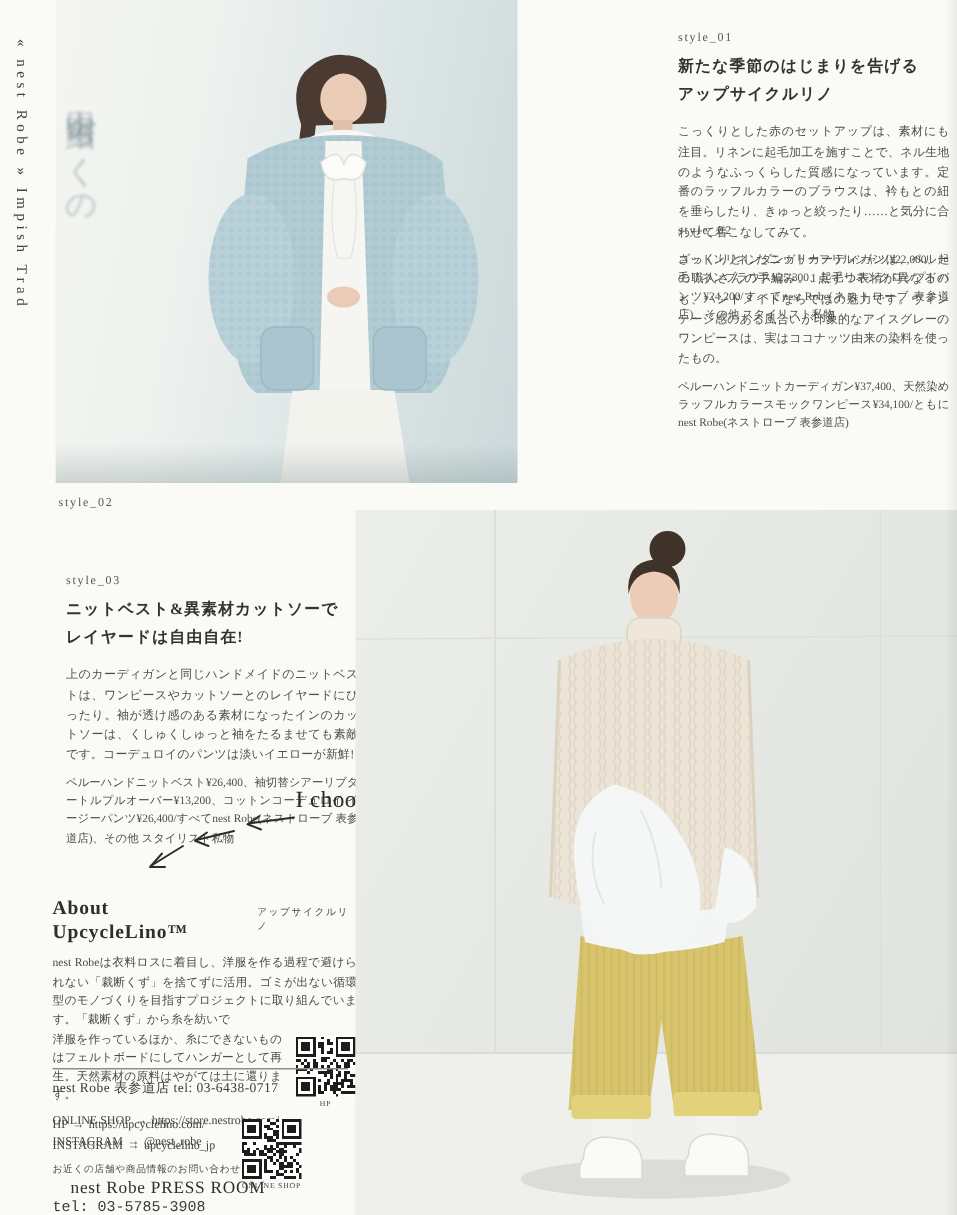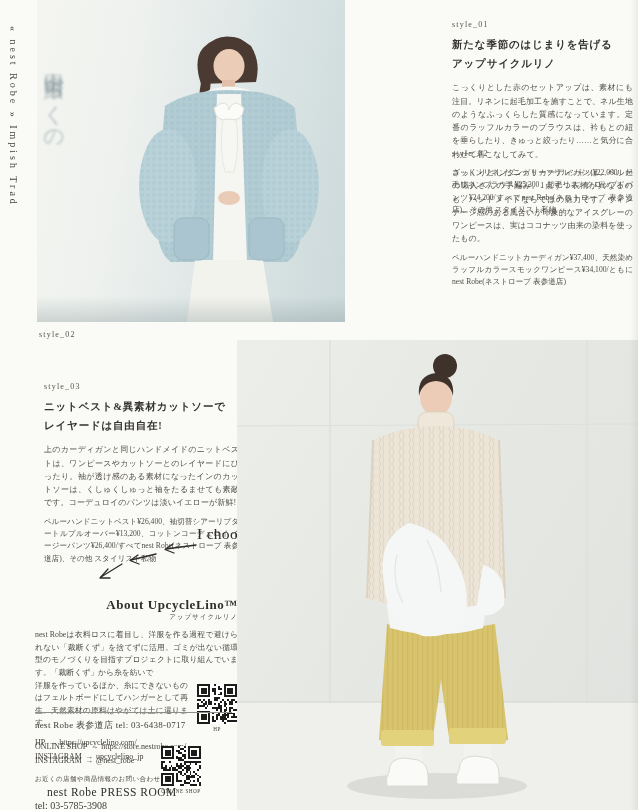--- a/index.html
+++ b/index.html
@@ -64,41 +64,41 @@
     margin-top:6px; font-size:7.6px; line-height:1.62;
     color:#504e49; text-align:justify;
   }
 
   
   .annotation-text { left:197px; top:525px; font-size:15.5px; color:#2c2a26; letter-spacing:0.3px; }
   .annotation-arrows { left:92px; top:534px; }
 
   
   .about { left:35px; top:597px; width:203px; }
-  .about-title-row { display:flex; align-items:flex-end;flex-direction:column; }
+  .about-title-row { display:flex; align-items:center; }
   .about-title { font-size:13px; font-weight:700; letter-spacing:0.6px; color:#2f2e2a; }
   .about-kana { font-size:6.5px; margin-left:9px; letter-spacing:1px; color:#4a4944; }
   .about-body { margin-top:7px; font-size:7.8px; line-height:1.62; color:#4c4a45; text-align:justify; }
   .about-lower { margin-top:0; }
   .qr-wrap { width:42px; text-align:center; }
   .qr-float { float:right; margin:4px 0 2px 8px; }
   .qr-box { width:40px; height:40px; margin:0 auto; background:#fff; }
   .qr-caption { font-size:5.2px; letter-spacing:0.5px; color:#45443f; margin-top:2px; white-space:nowrap; }
   .about-links { margin-top:6px; font-size:8px; line-height:1.75; color:#44423d; }
   .link-url { color:#44423d; }
   .arrow-glyph { padding:0 3px; }
 
   
   .divider { left:35px; top:712px; width:197px; border-top:1px solid #8f8d87; }
   .contact { left:35px; top:719px; width:200px; position:absolute; }
   .store-line { font-size:9px; letter-spacing:0.3px; color:#3d3c37; }
   .contact-links { margin-top:8px; font-size:8px; line-height:1.7; color:#44423d; }
   .contact-note { margin-top:8px; font-size:6.5px; color:#4c4a45; letter-spacing:0.4px; }
   .press-room { margin-top:2px; font-size:11.5px; letter-spacing:0.5px; color:#2f2e2a;padding-left:12px; }
-  .press-tel { margin-top:2px; font-size:10px; color:#3d3c37; }
+  .press-tel { margin-top:2px; font-size:10px; color:#3d3c37;font-family:Liberation Mono, monospace; }
   .qr2 { left:160px; top:746px; position:absolute; }
 
   .page-edge { right:0; top:0; width:8px; height:100%;
     background:linear-gradient(to right, rgba(110,110,100,0) 0%, rgba(110,110,100,0.10) 100%); }
 </style>
 </head>
 <body>
 
 <div class="abs spine">« nest Robe » Impish Trad</div>
 

